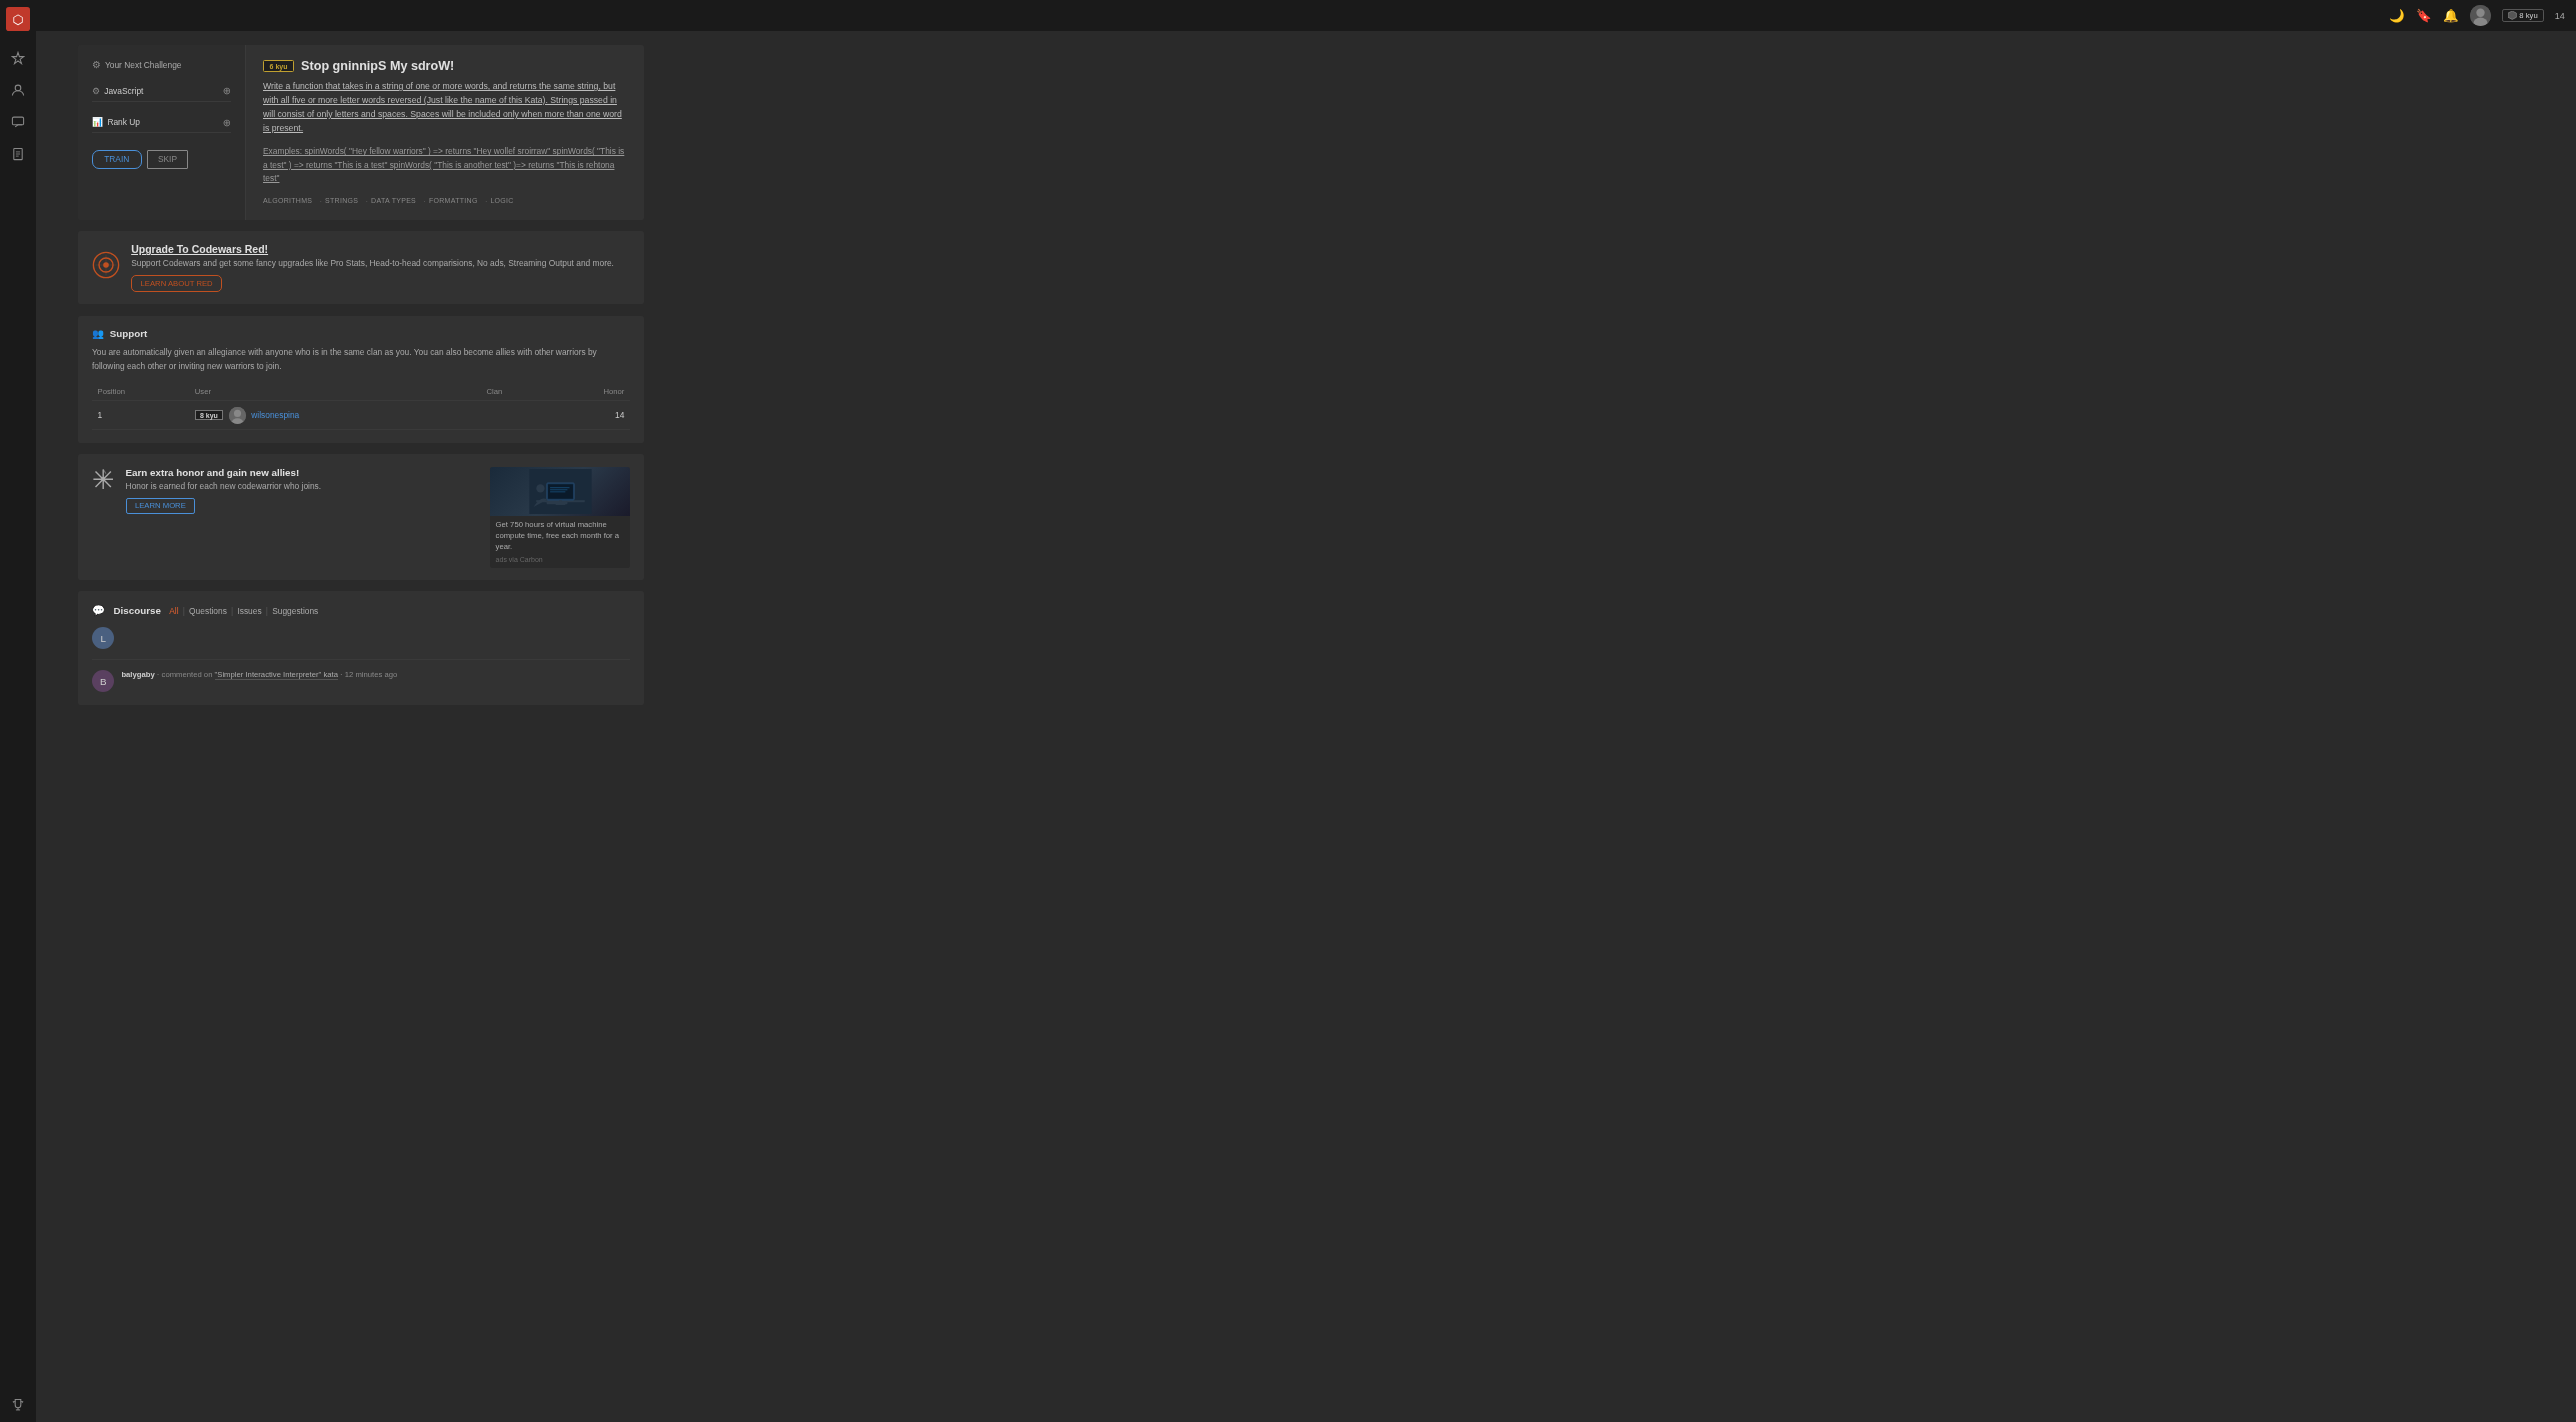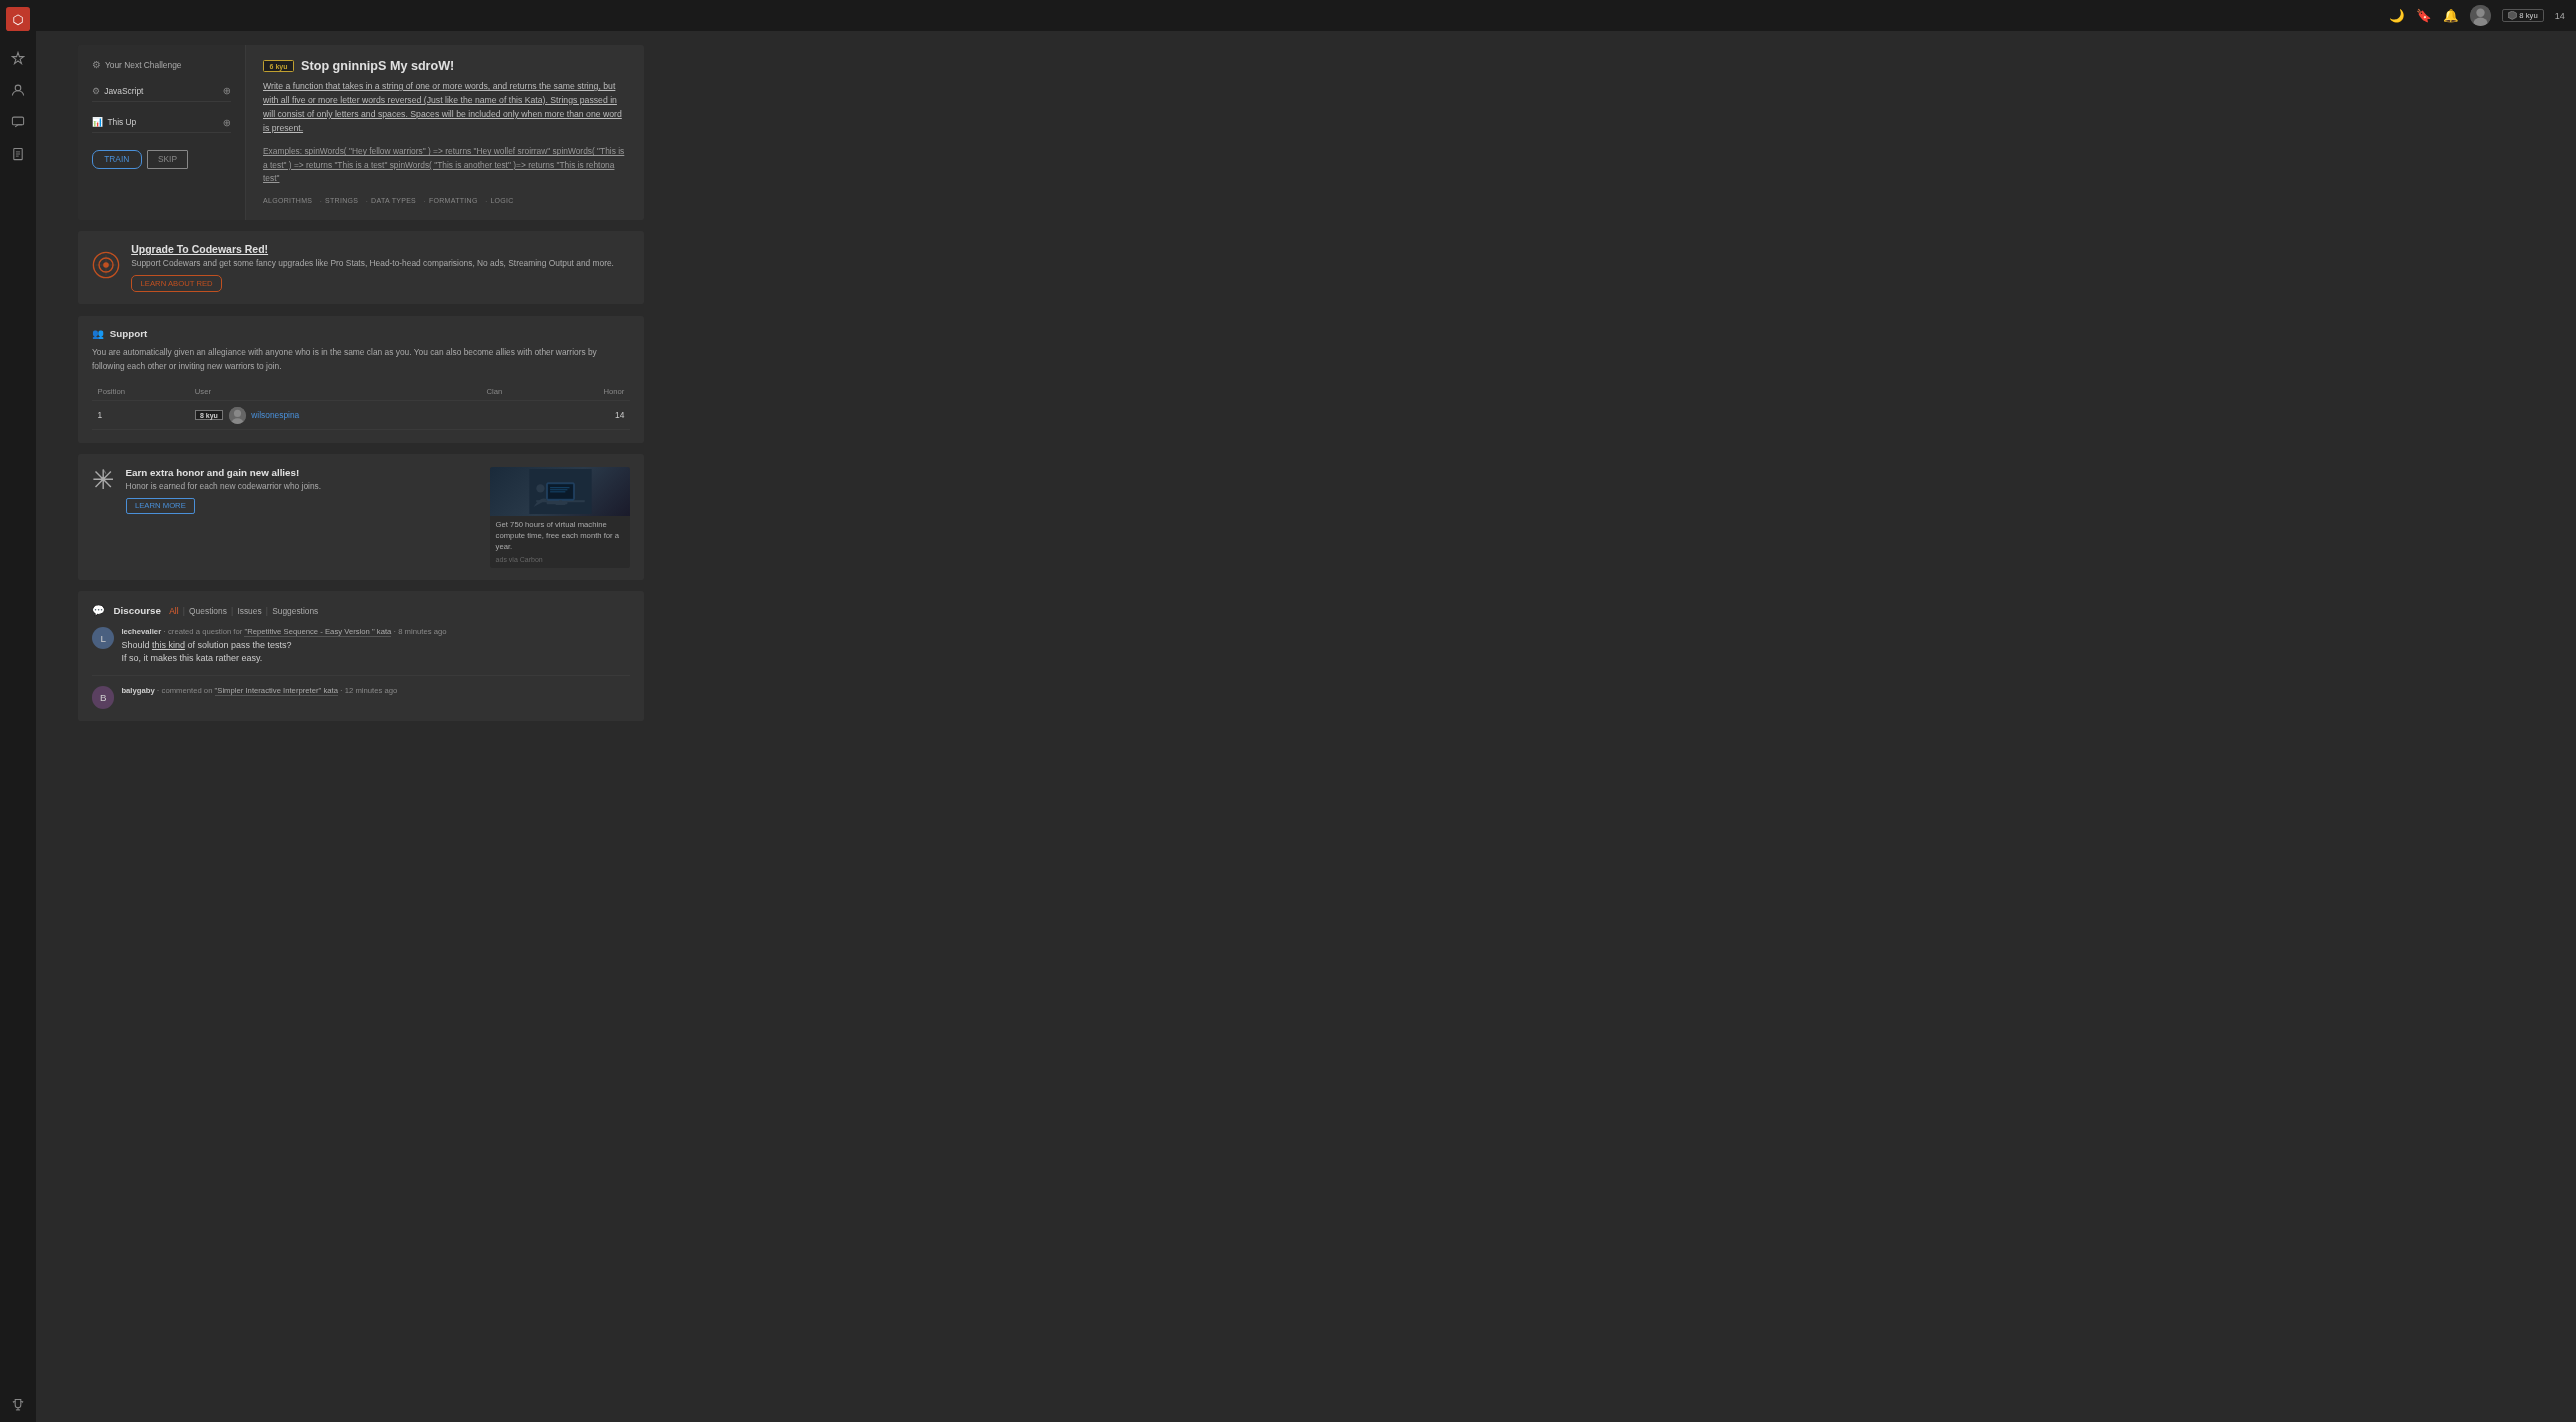--- a/index.html
+++ b/index.html
@@ -505,21 +505,21 @@
           <div class="option-left">
             <span style="color:#888;font-size:9px;">⚙</span>
             <span>JavaScript</span>
           </div>
           <span class="option-right">⊕</span>
         </div>
 
         <div class="option-row">
           <div class="option-left">
             <span style="color:#888;font-size:9px;">📊</span>
-            <span>This Up</span>
+            <span>Rank Up</span>
           </div>
           <span class="option-right">⊕</span>
         </div>
 
         <div class="challenge-buttons">
           <button class="btn-train">TRAIN</button>
           <button class="btn-skip">SKIP</button>
         </div>
       </div>
 
@@ -659,32 +659,20 @@
           <span class="filter-inactive">Questions</span>
           <span class="filter-sep"> | </span>
           <span class="filter-inactive">Issues</span>
           <span class="filter-sep"> | </span>
           <span class="filter-inactive">Suggestions</span>
         </div>
       </div>
 
       <div class="discourse-item">
         <div class="discourse-avatar" style="background:#4a6080;">L</div>
-        <div class="discourse-content">
-          <div class="discourse-meta">
-            <strong>lechevalier</strong>
-            · created a question for
-            <a href="#">"Repetitive Sequence - Easy Version " kata</a>
-            · 8 minutes ago
-          </div>
-          <div class="discourse-text">
-            Should <a href="#">this kind</a> of solution pass the tests?<br>
-            If so, it makes this kata rather easy.
-          </div>
-        </div>
       </div>
 
       <div class="discourse-item" style="border-bottom:none;margin-bottom:0;padding-bottom:0;">
         <div class="discourse-avatar" style="background:#5a4060;">B</div>
         <div class="discourse-content">
           <div class="discourse-meta">
             <strong>balygaby</strong>
             · commented on
             <a href="#">"Simpler Interactive Interpreter" kata</a>
             · 12 minutes ago

